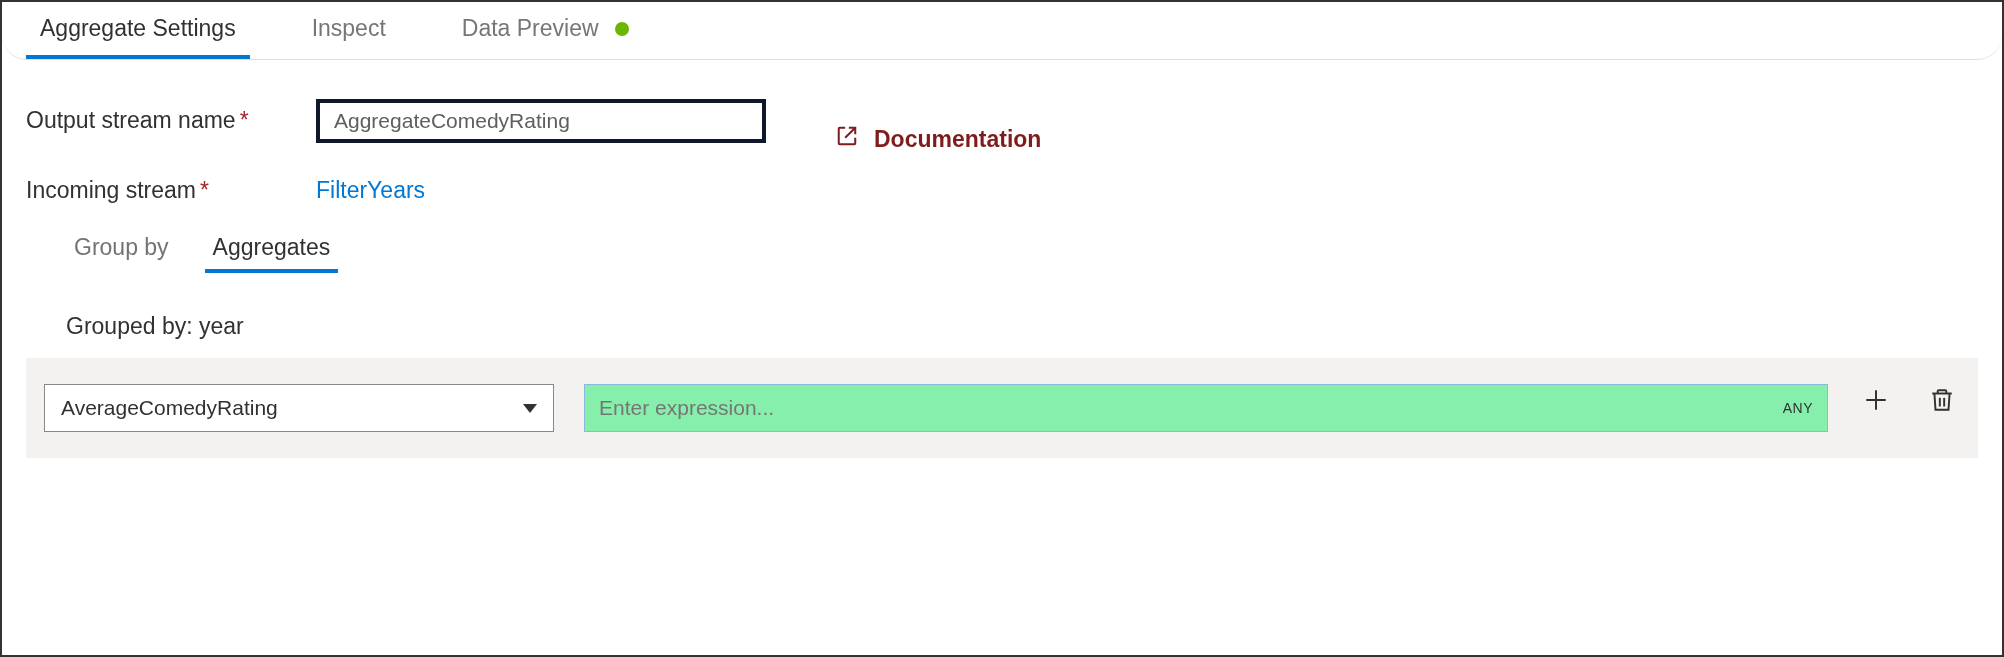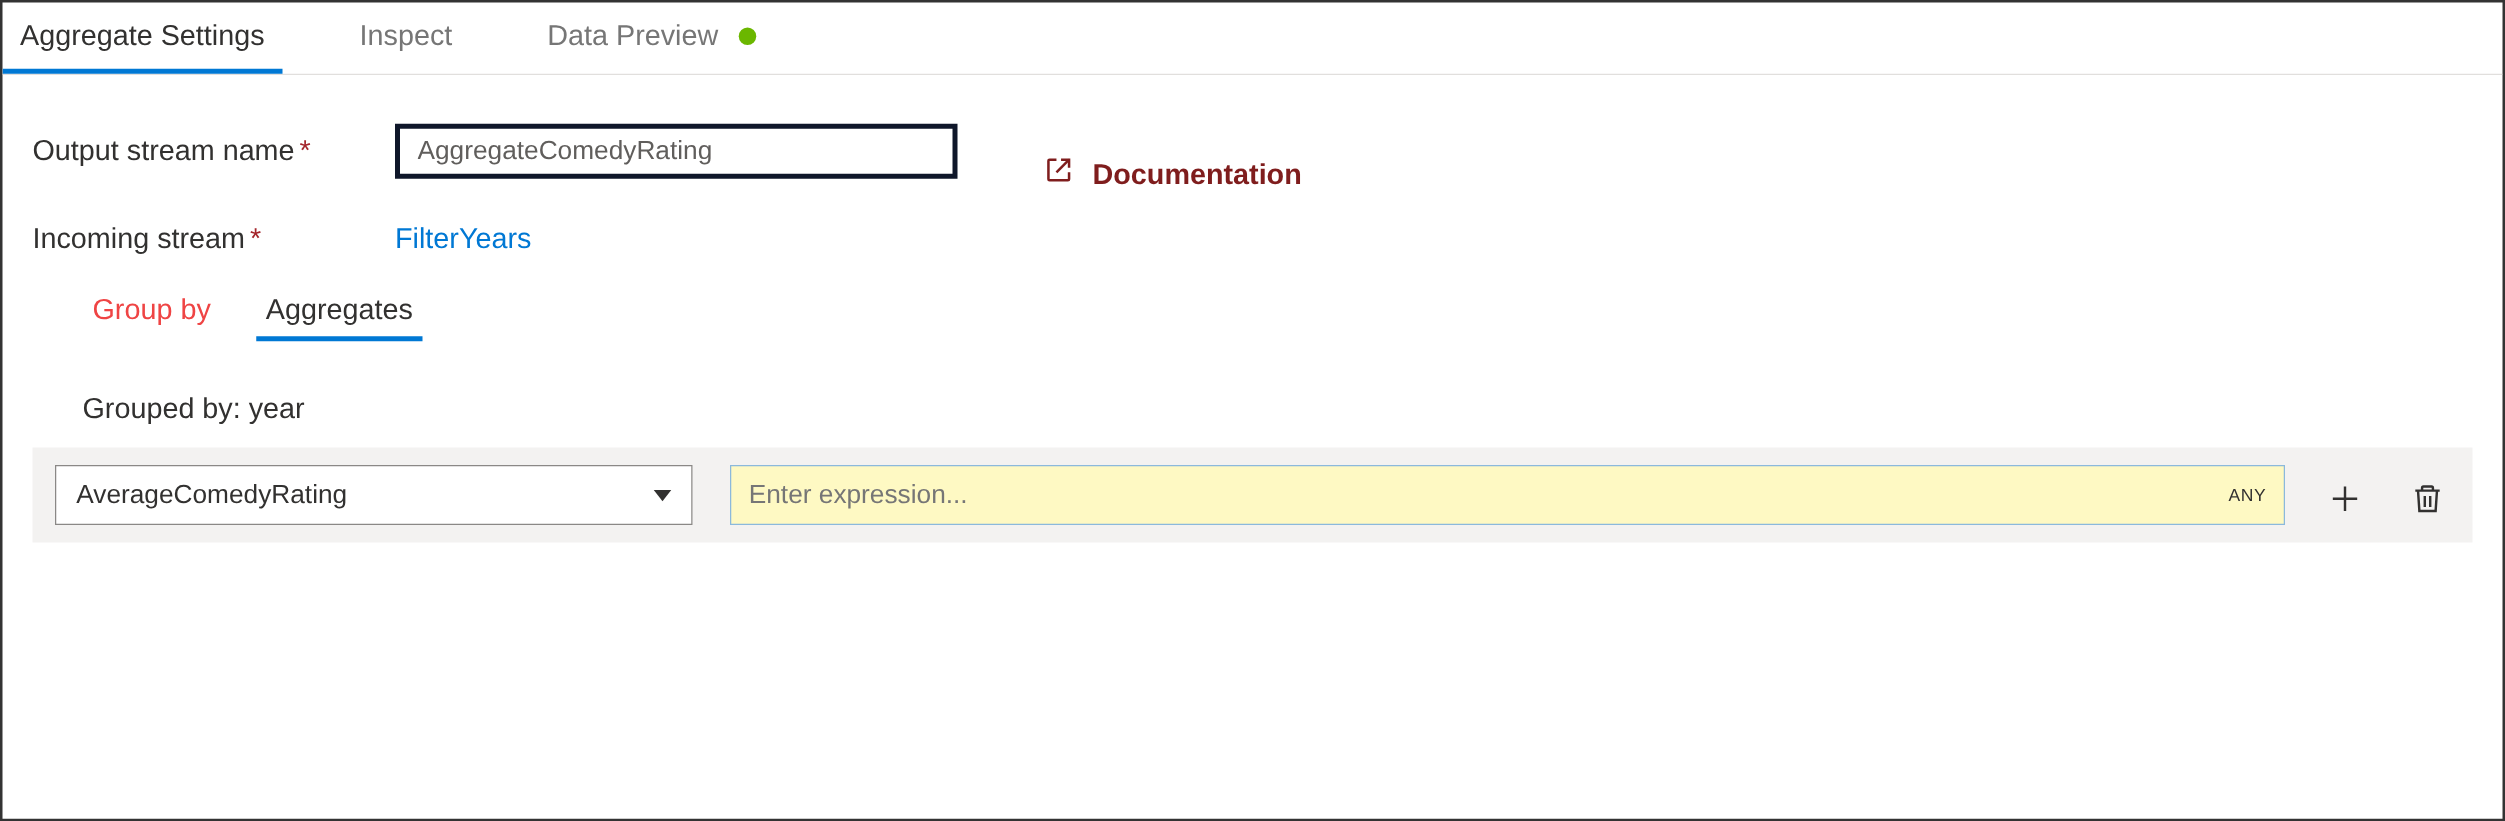--- a/index.html
+++ b/index.html
@@ -18,22 +18,24 @@
       overflow: hidden;
     }
     .container {
       padding: 0;
     }
     
     .top-tabs {
       display: flex;
       align-items: center;
       border-bottom: 1px solid #e1dfdd;
+      padding-left: 24px;
       gap: 48px;
       height: 58px;
+      border-radius: 25px;
     }
     .top-tab {
       height: 100%;
       display: flex;
       align-items: center;
       color: #767676;
       cursor: pointer;
       border-bottom: 4px solid transparent;
       padding: 0 14px;
       font-size: 23px;
@@ -105,42 +107,42 @@
     
     .sub-tabs {
       display: flex;
       gap: 28px;
       padding-left: 40px;
       margin-top: 18px;
       border-bottom: none;
     }
     .sub-tab {
       font-size: 23px;
-      color: #ef4444;
+      color: #737373;
       padding: 6px 8px 8px 8px;
       cursor: pointer;
       border-bottom: 4px solid transparent;
     }
     .sub-tab.active {
       color: #323130;
       border-bottom-color: #0078d4;
     }
     
     .grouped-by {
       font-size: 23px;
       color: #323130;
       padding: 40px 0 18px 40px;
     }
     
     .agg-row-container {
       background: #f3f2f1;
       margin: 0 24px;
-      padding: 14px 18px;
-      display: flex;
-      align-items: flex-end;
+      padding: 26px 18px;
+      display: flex;
+      align-items: flex-start;
       gap: 30px;
     }
     .column-select {
       width: 510px;
       height: 48px;
       background: #ffffff;
       border: 1px solid #8a8886;
       display: flex;
       align-items: center;
       justify-content: space-between;
@@ -149,21 +151,21 @@
       cursor: pointer;
     }
     .dropdown-caret {
       border-left: 7px solid transparent;
       border-right: 7px solid transparent;
       border-top: 9px solid #323130;
     }
     .expression-input {
       flex: 1;
       height: 48px;
-      background: #fef9c3;
+      background: #86efac;
       border: 1px solid #8bb9dc;
       display: flex;
       align-items: center;
       justify-content: space-between;
       padding: 0 14px;
       color: #767676;
       font-size: 21px;
     }
     .any-badge {
       font-size: 14px;

